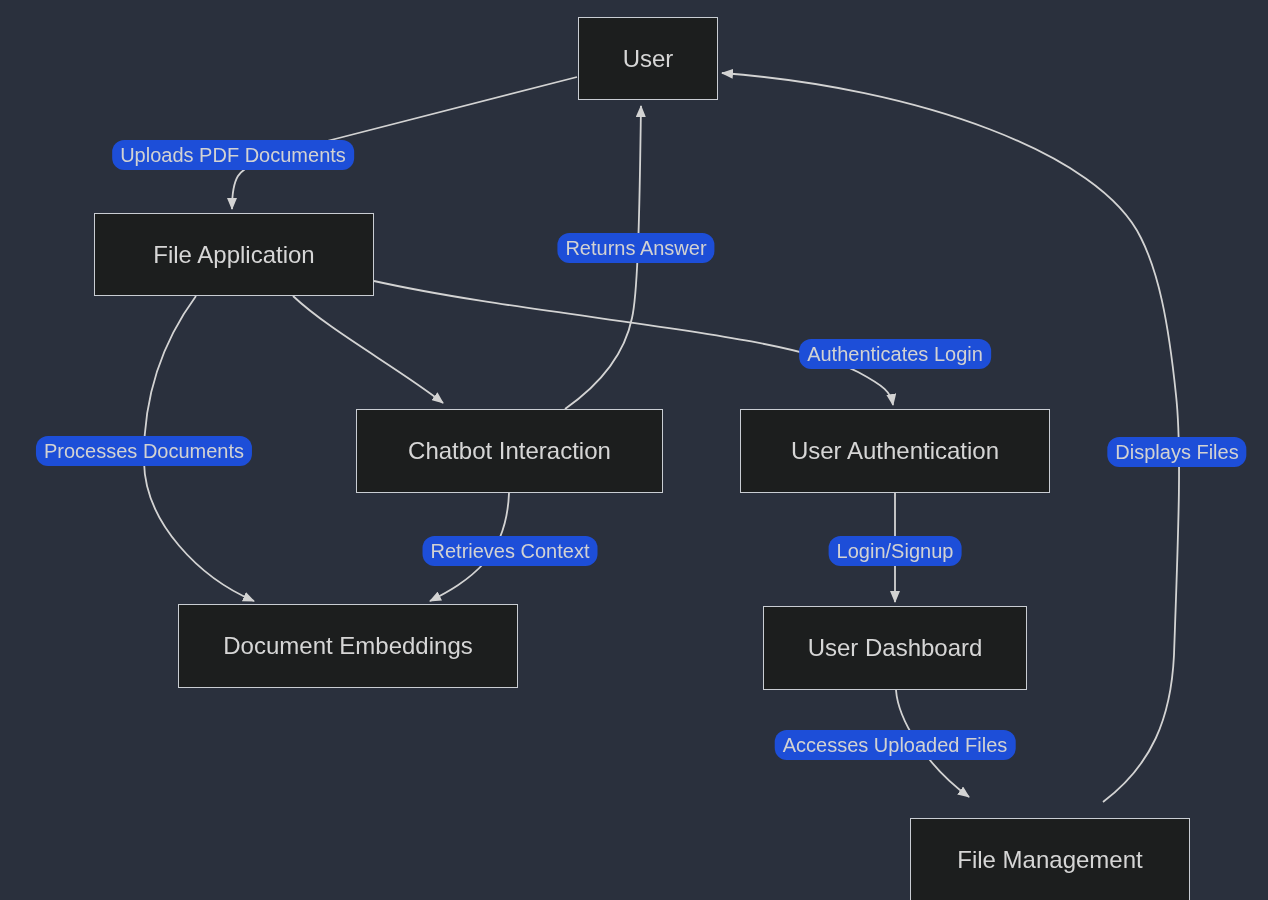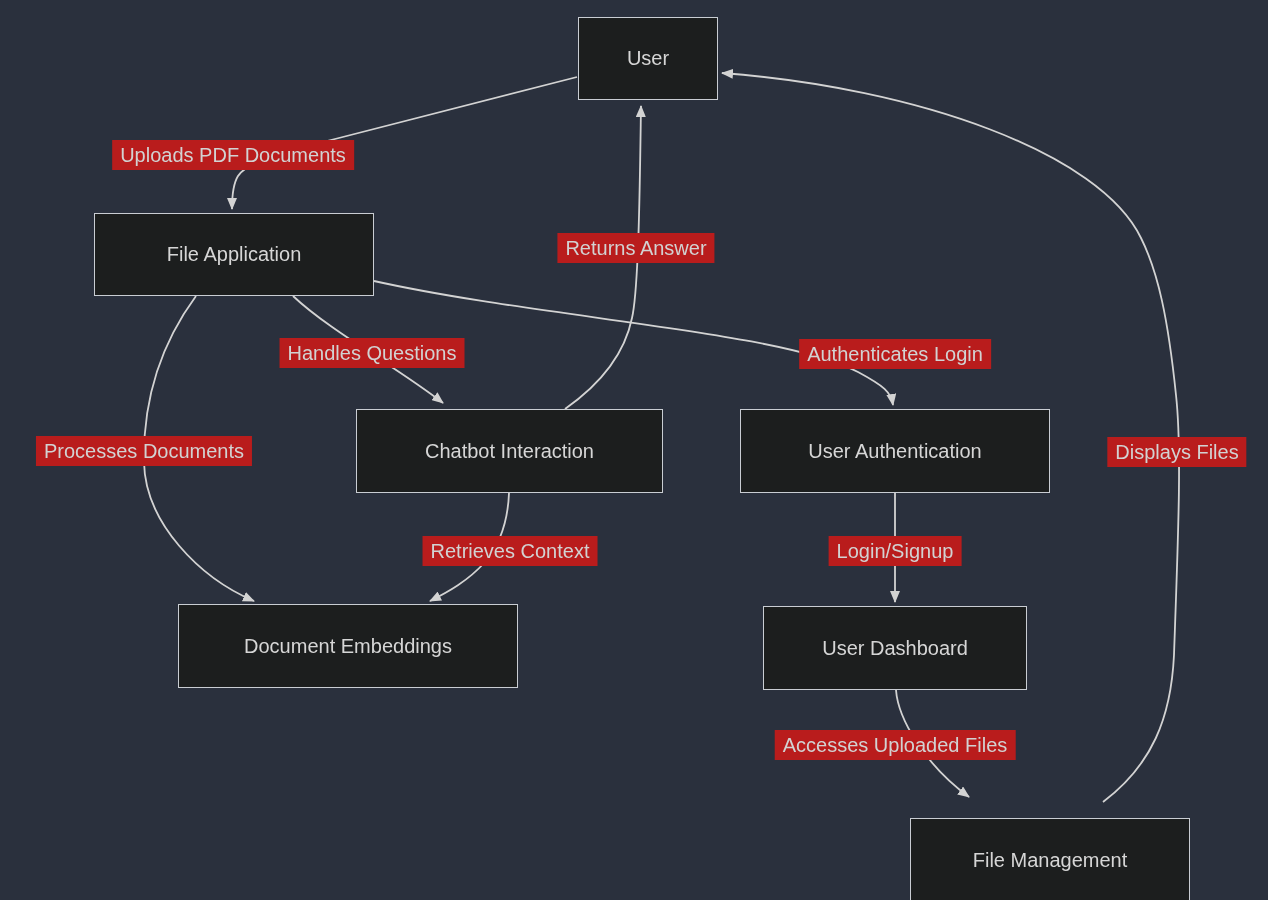--- a/index.html
+++ b/index.html
@@ -24,36 +24,37 @@
     fill: none;
     stroke: #d3d3d3;
     stroke-width: 1.8;
   }
   .node {
     position: absolute;
     box-sizing: border-box;
     background: #1c1e1e;
     border: 1.6px solid #c9cdd3;
     color: #d6d6d6;
-    font-size: 20px;
+    font-size: 24px;
     display: flex;
     align-items: center;
     justify-content: center;
     text-align: center;
     white-space: nowrap;
   }
   .edge-label {
     position: absolute;
     transform: translate(-50%, -50%);
-    background: #b91c1c;
+    background: #1d4ed8;
     color: #d2d2d2;
     font-size: 20px;
     line-height: 26px;
     padding: 2px 8px;
     white-space: nowrap;
+    border-radius: 12px;
   }
   
   #n-user      { left: 578px; top: 17px;  width: 140px; height: 83px; }
   #n-flask     { left: 94px;  top: 213px; width: 280px; height: 83px; }
   #n-chatbot   { left: 356px; top: 409px; width: 307px; height: 84px; }
   #n-auth      { left: 740px; top: 409px; width: 310px; height: 84px; }
   #n-docemb    { left: 178px; top: 604px; width: 340px; height: 84px; }
   #n-dashboard { left: 763px; top: 606px; width: 264px; height: 84px; }
   #n-filemgmt  { left: 910px; top: 802px; width: 280px; height: 84px; margin-top: 16px; }
   
@@ -92,21 +93,20 @@
 
   <div class="node" id="n-user">User</div>
   <div class="node" id="n-flask">File Application</div>
   <div class="node" id="n-chatbot">Chatbot Interaction</div>
   <div class="node" id="n-auth">User Authentication</div>
   <div class="node" id="n-docemb">Document Embeddings</div>
   <div class="node" id="n-dashboard">User Dashboard</div>
   <div class="node" id="n-filemgmt">File Management</div>
 
   <div class="edge-label" id="l-uploads">Uploads PDF Documents</div>
-  <div class="edge-label" id="l-handles">Handles Questions</div>
   <div class="edge-label" id="l-authenticates">Authenticates Login</div>
   <div class="edge-label" id="l-processes">Processes Documents</div>
   <div class="edge-label" id="l-retrieves">Retrieves Context</div>
   <div class="edge-label" id="l-returns">Returns Answer</div>
   <div class="edge-label" id="l-login">Login/Signup</div>
   <div class="edge-label" id="l-accesses">Accesses Uploaded Files</div>
   <div class="edge-label" id="l-displays">Displays Files</div>
 
 </div>
 

